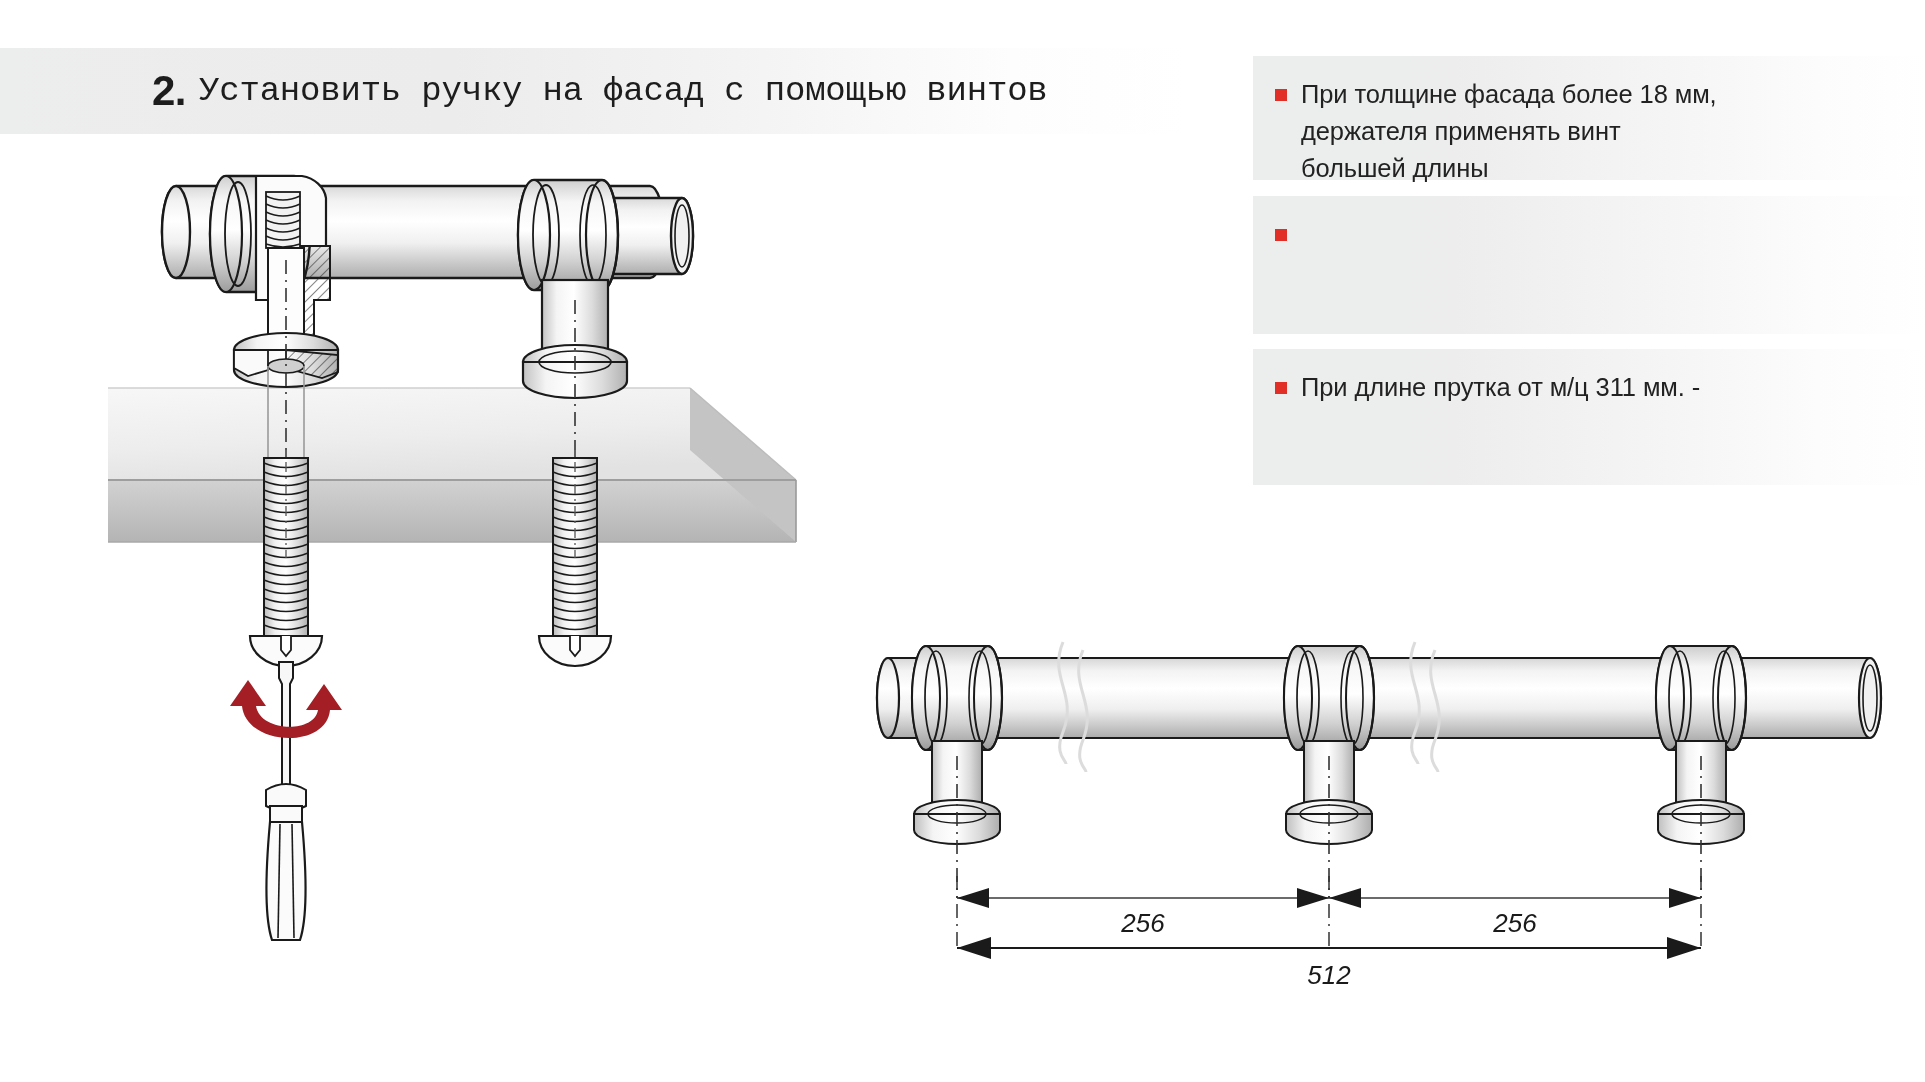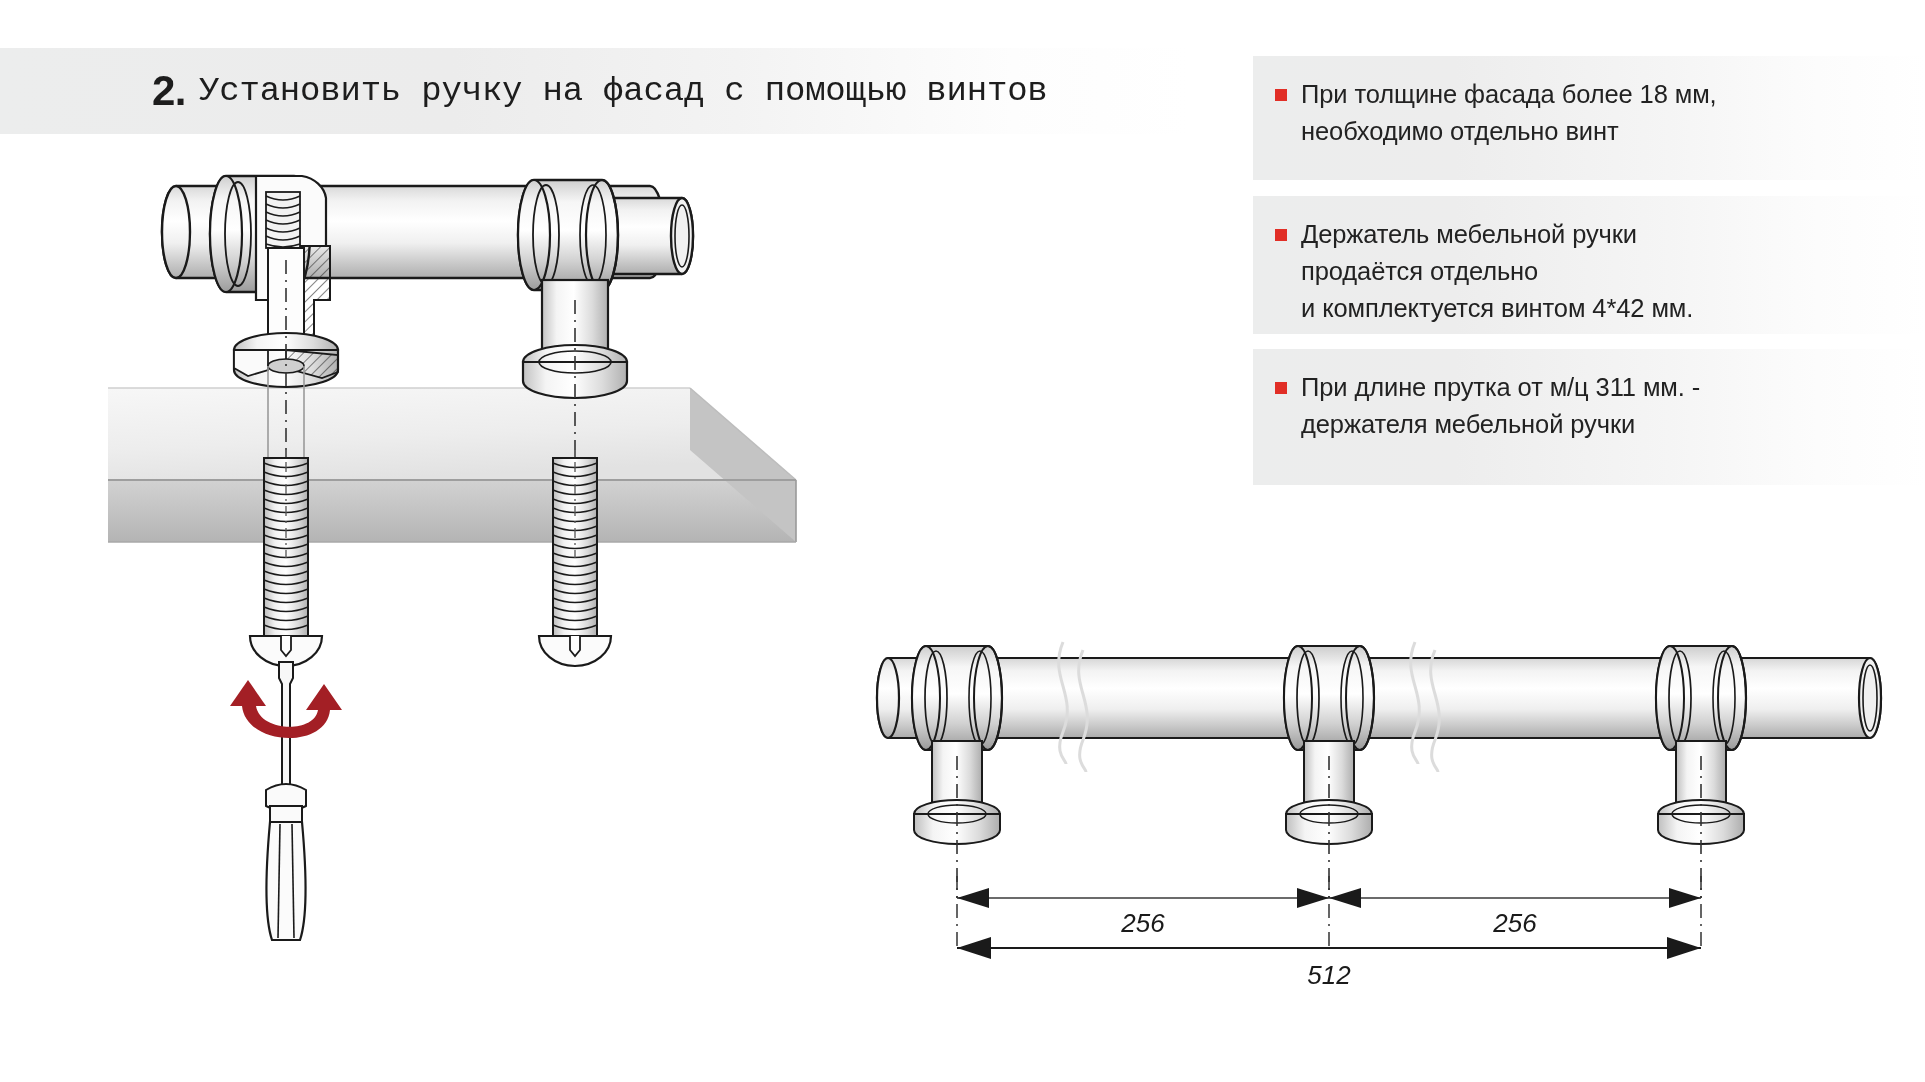--- a/index.html
+++ b/index.html
@@ -54,42 +54,37 @@
   <div class="title-row">
     <span class="title-num">2.</span>
     <span class="title-text">Установить ручку на фасад с помощью винтов</span>
   </div>
 
   <div class="note" id="note-0">
     <div class="note-row">
       <span class="bullet"></span>
       <div class="note-text">
         <div>При толщине фасада более 18 мм,</div>
-        <div>необходимо отдельно винт</div>
+        <div>держателя применять винт</div>
+        <div>большей длины</div>
       </div>
     </div>
   </div>
 
   <div class="note" id="note-1">
     <div class="note-row">
       <span class="bullet"></span>
-      <div class="note-text">
-        <div>Держатель мебельной ручки</div>
-        <div>продаётся отдельно</div>
-        <div>и комплектуется винтом 4*42 мм.</div>
-      </div>
     </div>
   </div>
 
   <div class="note" id="note-2">
     <div class="note-row">
       <span class="bullet"></span>
       <div class="note-text">
         <div>При длине прутка от м/ц 311 мм. -</div>
-        <div>держателя мебельной ручки</div>
       </div>
     </div>
   </div>
 
   <div class="draw" id="asm">
   <svg width="820" height="880" viewBox="0 0 820 880">
     <defs>
       <linearGradient id="barG" x1="0" y1="0" x2="0" y2="1">
         <stop offset="0%" stop-color="#d9d9d9"></stop>
         <stop offset="16%" stop-color="#f2f2f2"></stop>

